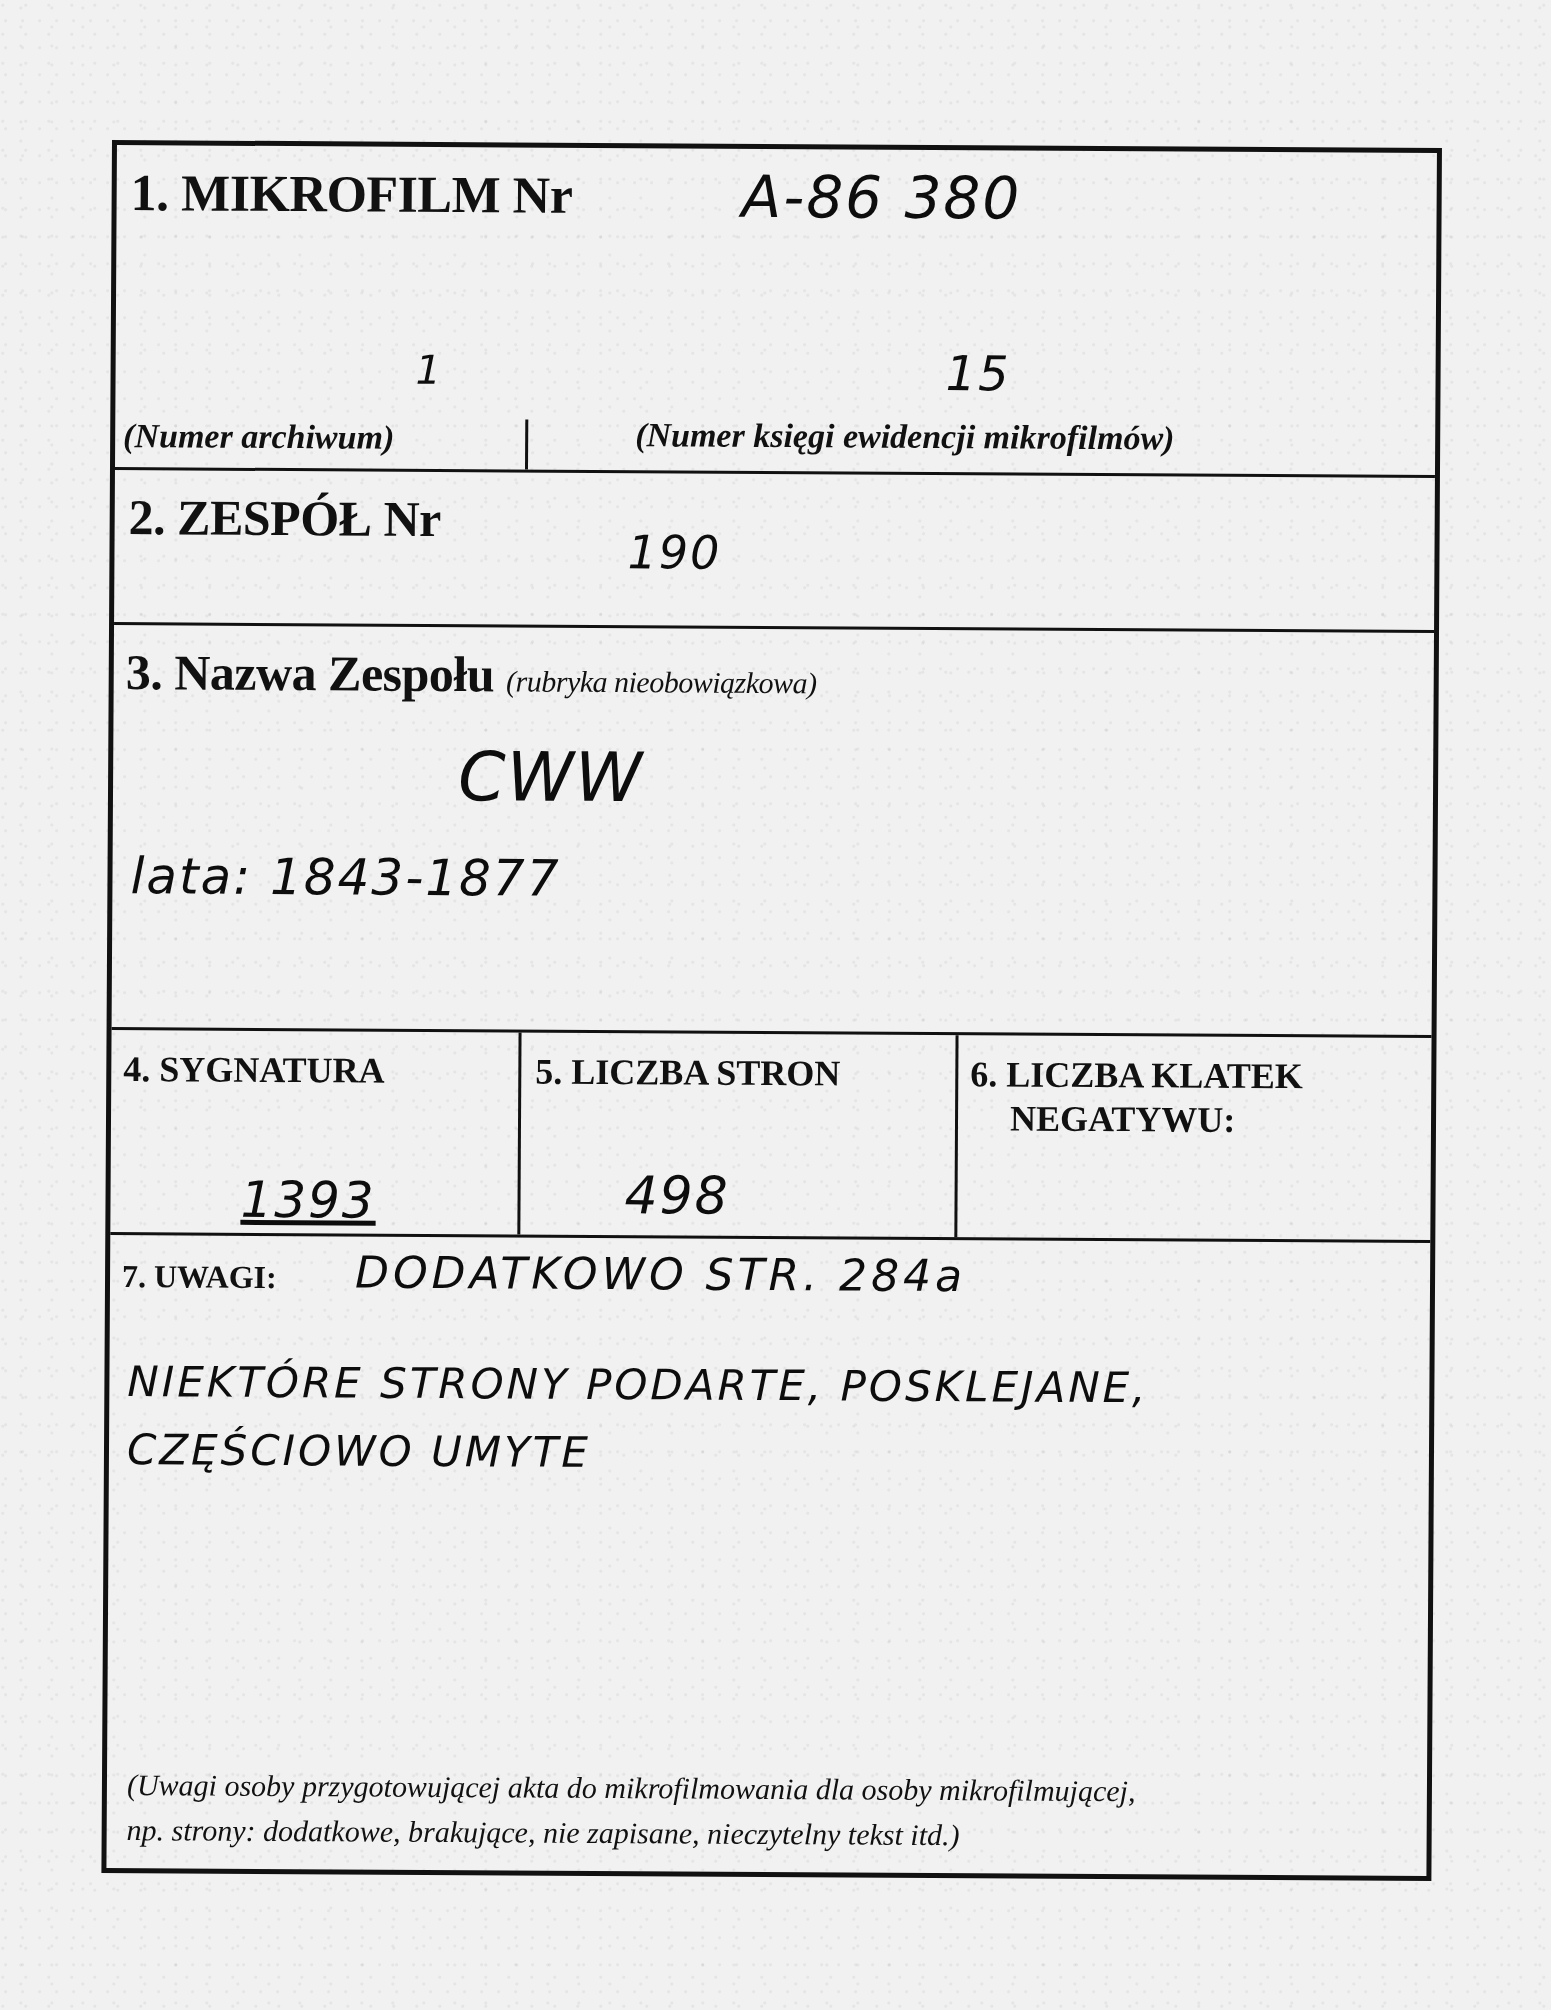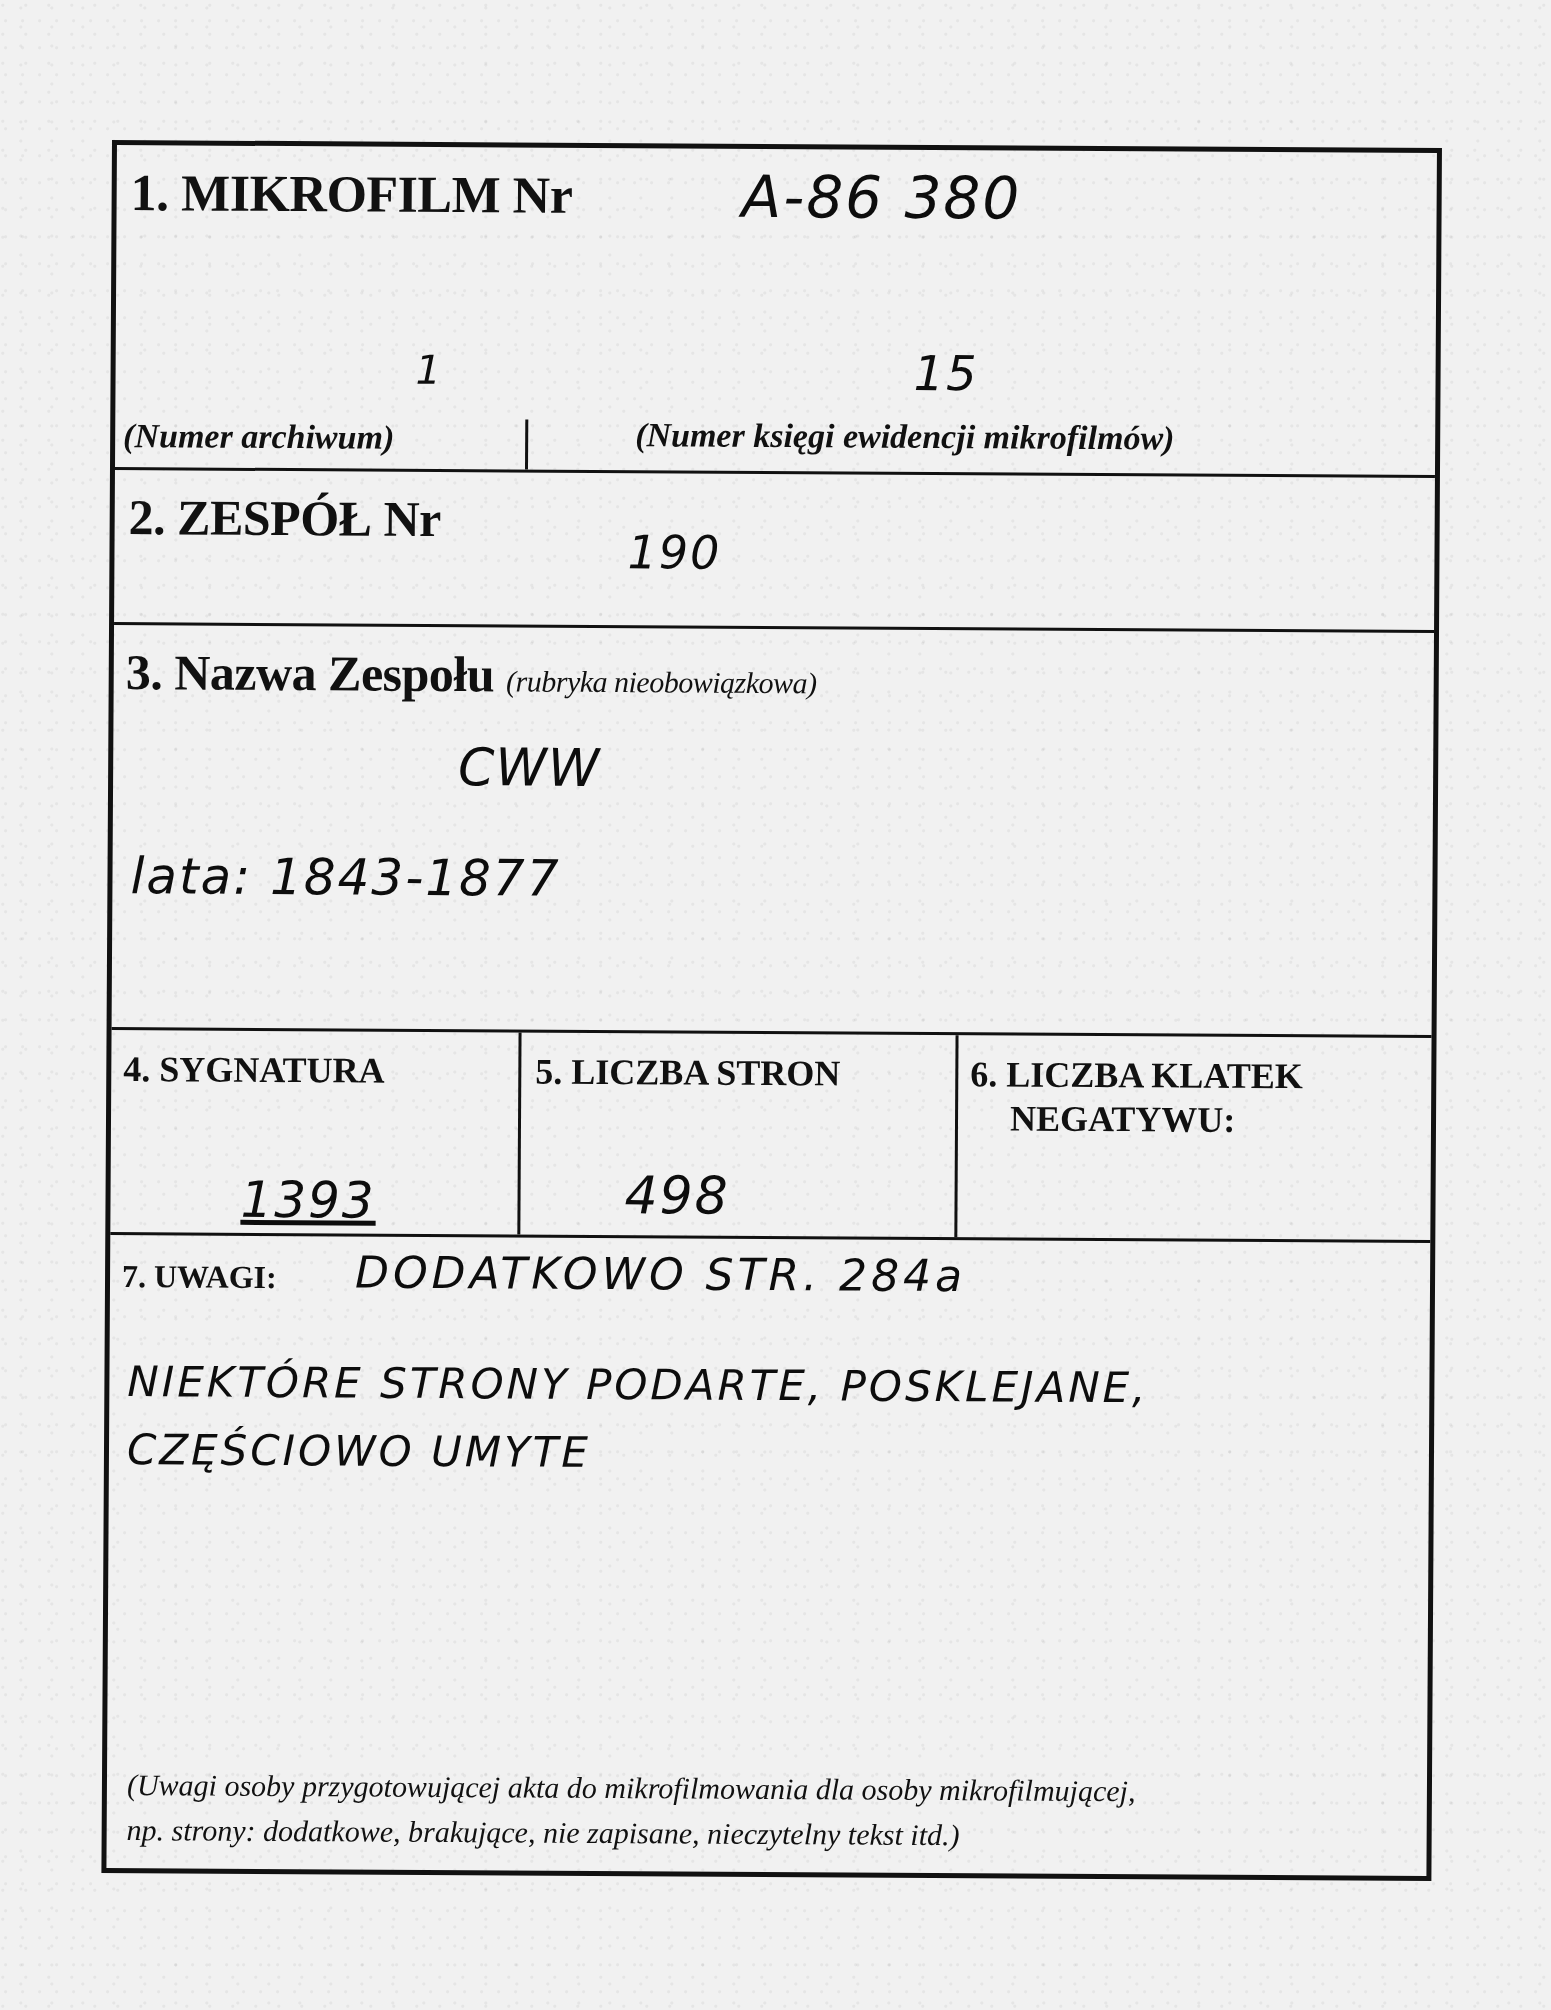--- a/index.html
+++ b/index.html
@@ -42,37 +42,37 @@
 </style>
 </head>
 <body>
 
 <div class="form">
 
   <div class="row r1">
     <div class="h-big" style="left:14px; top:18px;">1. MIKROFILM  Nr</div>
     <div class="hand" style="left:625px; top:14px; font-size:58px;">A-86 380</div>
     <div class="hand" style="left:300px; top:200px; font-size:40px;">1</div>
-    <div class="hand" style="left:798px; top:195px; font-size:48px;">15</div>
+    <div class="hand" style="left:830px; top:195px; font-size:48px;">15</div>
     <div class="ital" style="left:8px; top:272px;">(Numer archiwum)</div>
     <div class="tick" style="left:410px; top:272px; height:50px;"></div>
     <div class="ital" style="left:520px; top:268px;">(Numer księgi ewidencji mikrofilmów)</div>
   </div>
 
   <div class="row r2">
     <div class="h-big" style="left:14px; top:18px; font-size:50px;">2. ZESPÓŁ  Nr</div>
     <div class="hand" style="left:480px; top:52px; font-size:46px;margin-left:33px;">190</div>
   </div>
 
   <div class="row r3">
     <div class="h-big" style="left:12px; top:18px; font-size:50px;">
       <span>3. Nazwa Zespołu</span>
       <span class="ital-light">(rubryka nieobowiązkowa)</span>
     </div>
-    <div class="hand" style="left:345px; top:110px; font-size:52px; letter-spacing:1px;">CWW</div>
+    <div class="hand" style="left:345px; top:110px; font-size:68px; letter-spacing:1px;">CWW</div>
     <div class="hand" style="left:18px; top:222px; font-size:50px;">lata: 1843-1877</div>
   </div>
 
   <div class="row r4">
     <div class="col" style="left:0; width:410px;">
       <div class="h-small" style="left:12px; top:18px;">4. SYGNATURA</div>
       <div class="hand" style="left:130px; top:140px; font-size:50px;text-decoration:underline;">1393</div>
     </div>
     <div class="col" style="left:410px; width:437px;">
       <div class="h-small" style="left:14px; top:18px;">5. LICZBA  STRON</div>

